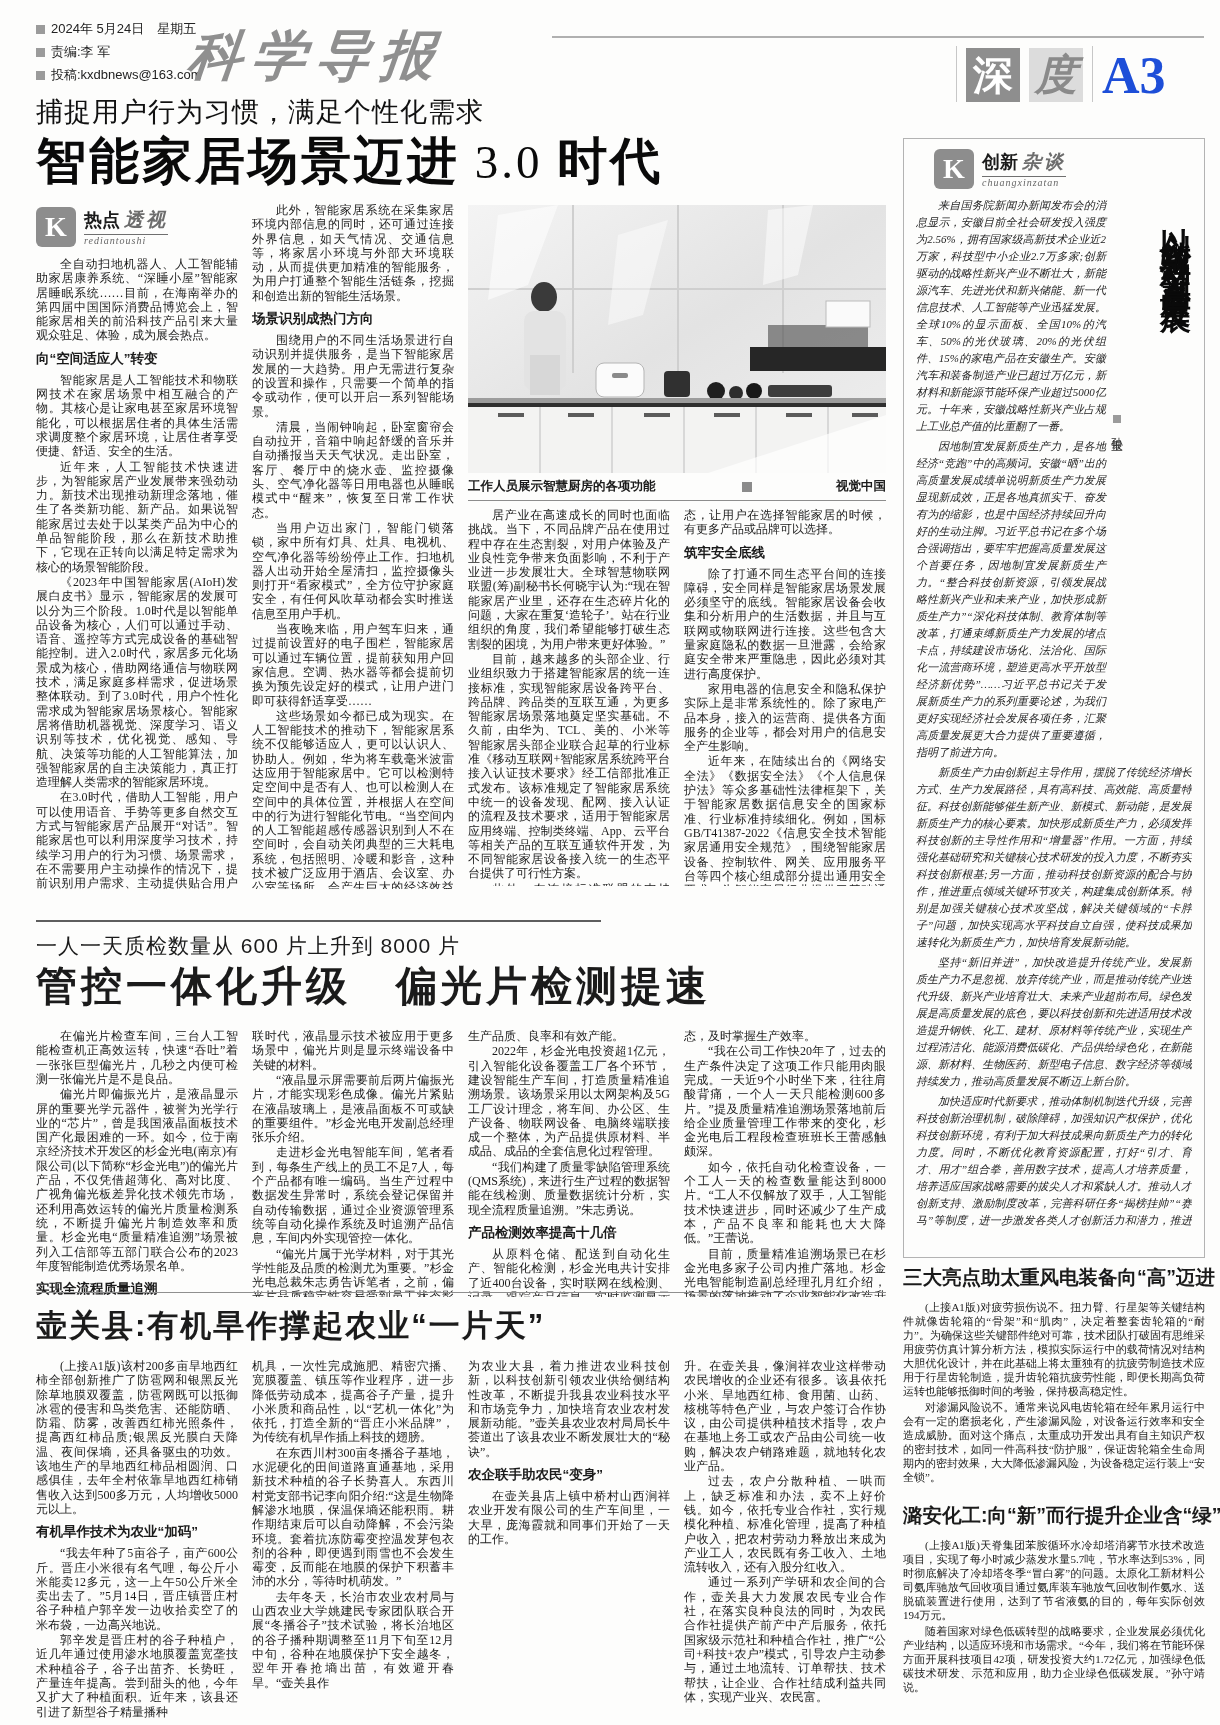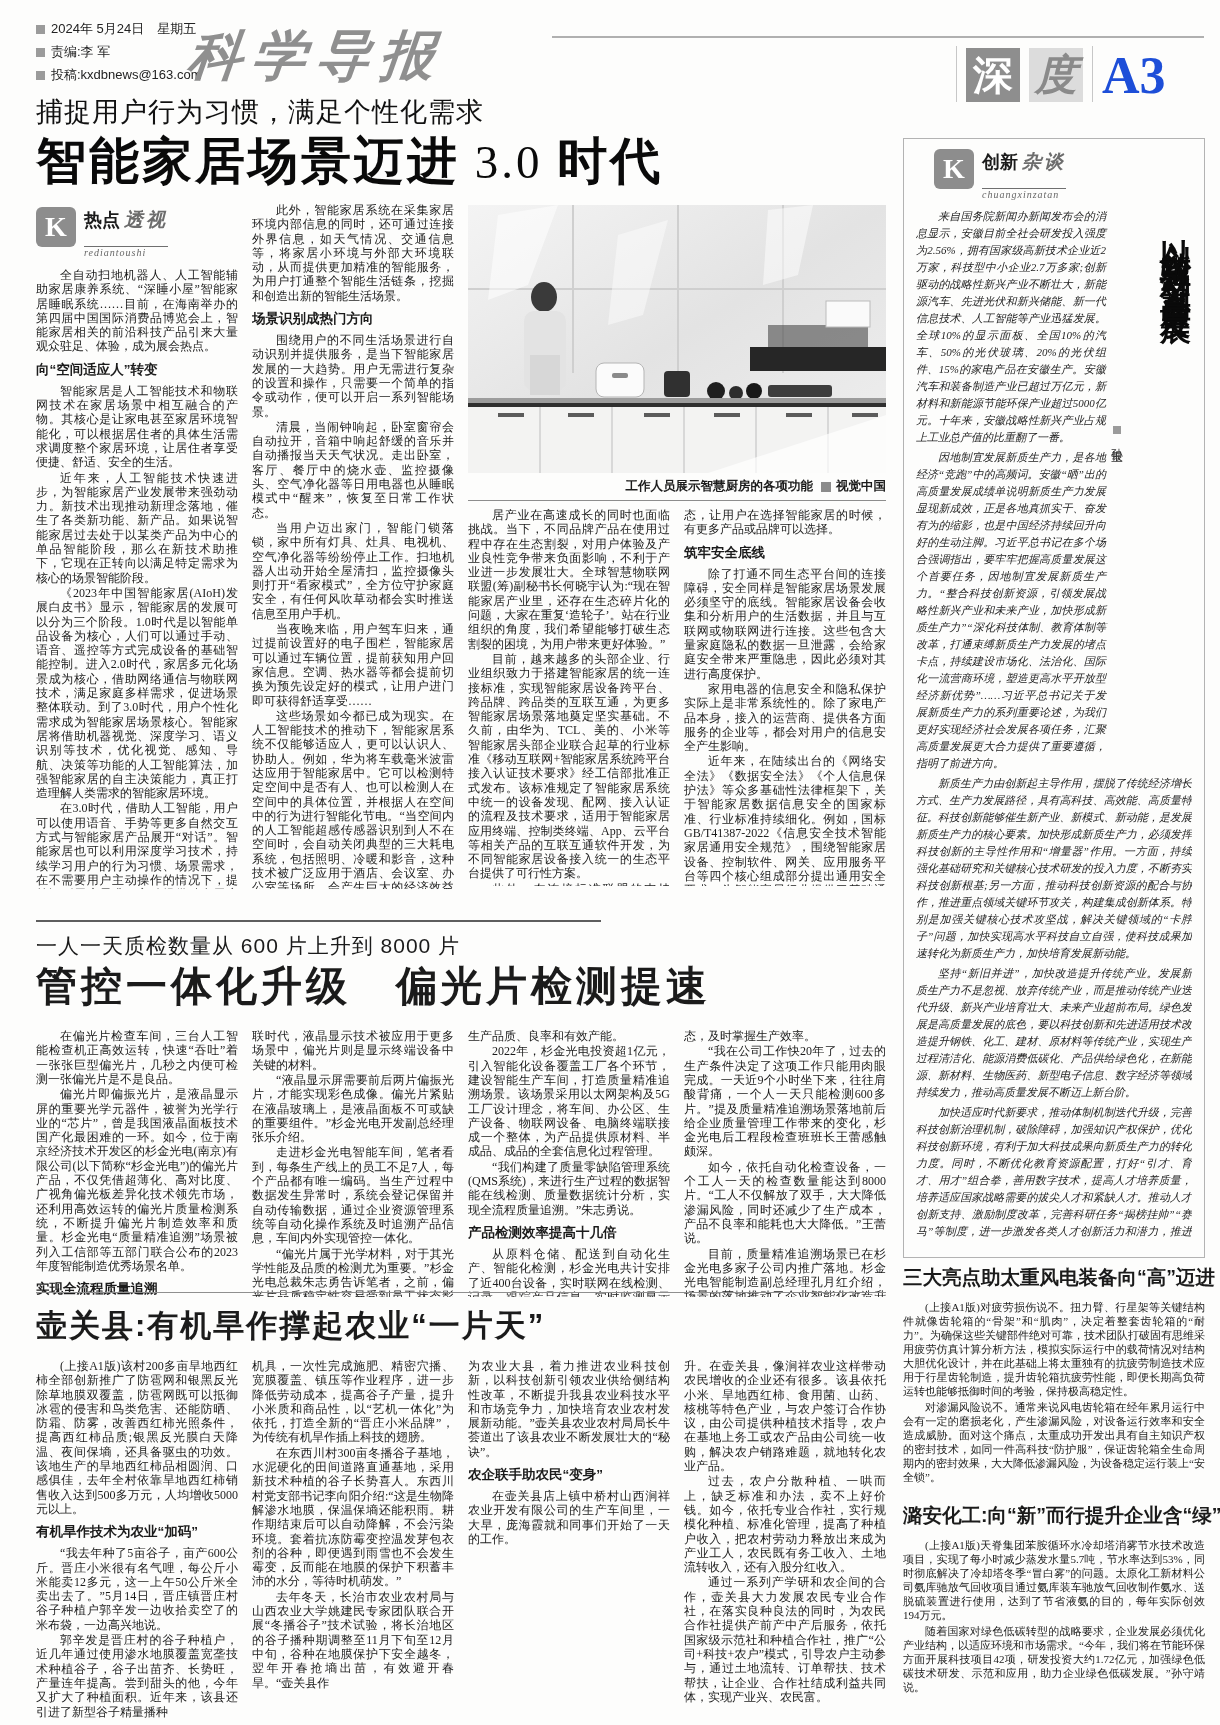--- a/index.html
+++ b/index.html
@@ -26,28 +26,28 @@
              letter-spacing:3px;color:#0a0a0a;line-height:1.1;}
   .hl-num{font-family:"Liberation Serif",serif;font-weight:normal;font-size:47px;}
   .cols{display:flex;gap:14px;}
   .ncol{width:202px;flex:none;overflow:hidden;}
   .bp{font-size:12px;line-height:14.3px;text-align:justify;text-indent:2em;margin:0 0 1px 0;}
   .sh{font-family:"Liberation Sans",sans-serif;font-weight:bold;font-size:13.5px;margin:7px 0 5px;text-indent:0;}
   
   .klogo{display:flex;align-items:flex-start;gap:8px;margin:4px 0 10px 0;}
   .kbox{width:40px;height:40px;border-radius:6px;background:#8d8d8d;color:#fff;font-weight:bold;
         font-size:28px;display:flex;align-items:center;justify-content:center;flex:none;}
-  .kline1{border-bottom:1.5px solid #6f6f6f;padding-bottom:13px;white-space:nowrap;}
+  .kline1{border-bottom:1.5px solid #6f6f6f;padding-bottom:1px;white-space:nowrap;}
   .kt1{font-family:"Liberation Sans",sans-serif;font-weight:bold;font-size:18px;}
   .kt2{font-style:italic;font-weight:bold;font-size:19px;color:#6d6d6d;letter-spacing:3px;margin-left:4px;}
   .kpy{font-style:italic;font-size:10px;color:#666;letter-spacing:1px;}
   
   .right-half{width:418px;flex:none;}
   .photo{width:418px;height:268px;margin-top:2px;background:#e9e9e9;}
-  .caption-row{display:flex;align-items:center;justify-content:flex-end;font-family:Liberation Sans, sans-serif;
+  .caption-row{display:flex;align-items:center;justify-content:space-between;font-family:Liberation Sans, sans-serif;
                font-weight:bold;font-size:12.5px;margin-top:5px;white-space:nowrap;}
   .sq2{display:inline-block;width:10px;height:10px;background:#8b8b8b;margin:0 5px 0 8px;}
   .cap-rule{border-bottom:1px solid #8d8d8d;margin:5px 0 7px;}
   
   .a2-rule{width:565px;height:2px;background:#5e5e5e;margin-bottom:10px;}
   .kicker2{font-family:"Liberation Sans",sans-serif;font-size:21px;letter-spacing:1px;}
   .headline2{margin:4px 0 20px;font-family:"Liberation Sans",sans-serif;font-weight:900;font-size:41px;
              letter-spacing:4px;line-height:1.1;}
   
   .a3-block{border-top:1.5px solid #8f8f8f;padding-top:12px;}
@@ -238,21 +238,21 @@
       <div class="ncol" style="height:268px">
         <p class="bp" style="text-indent:0">生产品质、良率和有效产能。</p>
         <p class="bp">2022年，杉金光电投资超1亿元，引入智能化设备覆盖工厂各个环节，建设智能生产车间，打造质量精准追溯场景。该场景采用以太网架构及5G工厂设计理念，将车间、办公区、生产设备、物联网设备、电脑终端联接成一个整体，为产品提供原材料、半成品、成品的全套信息化过程管理。</p>
         <p class="bp">“我们构建了质量零缺陷管理系统(QMS系统)，来进行生产过程的数据智能在线检测、质量数据统计分析，实现全流程质量追溯。”朱志勇说。</p>
         <h4 class="sh">产品检测效率提高十几倍</h4>
         <p class="bp">从原料仓储、配送到自动化生产、智能化检测，杉金光电共计安排了近400台设备，实时联网在线检测、记录、跟踪产品信息、实时监测显示产品品质，标记产品缺陷分布和缺陷程度。监控人员随时监控产线状</p>
       </div>
       <div class="ncol" style="height:268px">
         <p class="bp" style="text-indent:0">态，及时掌握生产效率。</p>
         <p class="bp">“我在公司工作快20年了，过去的生产条件决定了这项工作只能用肉眼完成。一天近9个小时坐下来，往往肩酸背痛，一个人一天只能检测600多片。”提及质量精准追溯场景落地前后给企业质量管理工作带来的变化，杉金光电后工程段检查班班长王蕾感触颇深。</p>
-        <p class="bp">如今，依托自动化检查设备，一个工人一天的检查数量能达到8000片。“工人不仅解放了双手，大大降低渗漏风险，同时还减少了生产成本，产品不良率和能耗也大大降低。”王蕾说。</p>
+        <p class="bp">如今，依托自动化检查设备，一个工人一天的检查数量能达到8000片。“工人不仅解放了双手，人工智能技术快速进步，同时还减少了生产成本，产品不良率和能耗也大大降低。”王蕾说。</p>
         <p class="bp">目前，质量精准追溯场景已在杉金光电多家子公司内推广落地。杉金光电智能制造副总经理孔月红介绍，场景的落地推动了企业智能化改造升级，生产制造各环节实现了精确控制，产品产量和良品率均明显提升，客户满意度大幅改善。</p>
 
       </div>
     </div>
   </div>
 
   <div class="abs a3-block" style="left:36px;top:1292px;width:850px">
     <h2 class="headline3">壶关县:有机旱作撑起农业“一片天”</h2>
     <div class="cols">
       <div class="ncol" style="height:372px">

